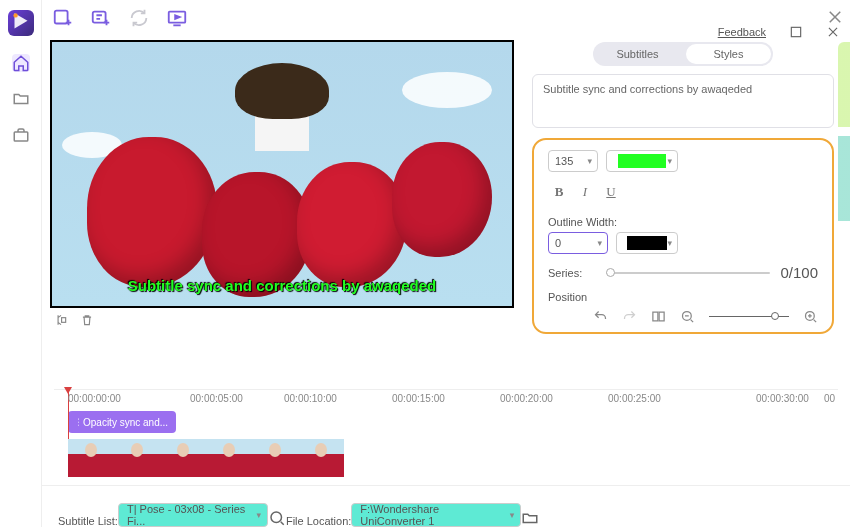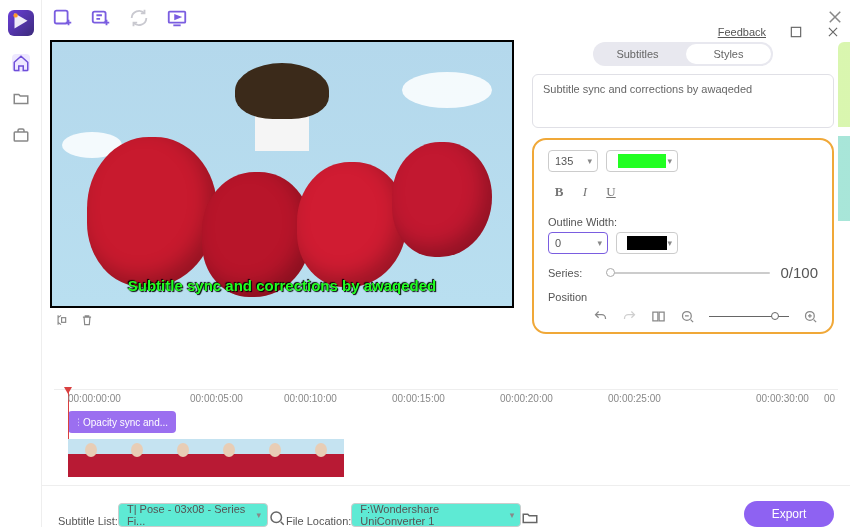--- a/index.html
+++ b/index.html
@@ -288,18 +288,17 @@
       <div class="foot-sel">T| Pose - 03x08 - Series Fi...</div>
       <div class="reload-ic"><svg viewBox="0 0 24 24" fill="none" stroke="currentColor" stroke-width="2">
             <circle cx="11" cy="11" r="7"></circle>
             <path d="M21 21l-4-4"></path>
           </svg></div>
       <span class="foot-lbl">File Location:</span>
       <div class="foot-sel" style="width:170px">F:\Wondershare UniConverter 1</div>
       <div class="reload-ic"><svg viewBox="0 0 24 24" fill="none" stroke="currentColor" stroke-width="2">
             <path d="M3 7h6l2 2h10v9H3z"></path>
           </svg></div>
-      <button class="export-btn">Export</button>
     </div>
 
     <div class="side-decor"></div>
   </div>
 </div>
 
 </body></html>

